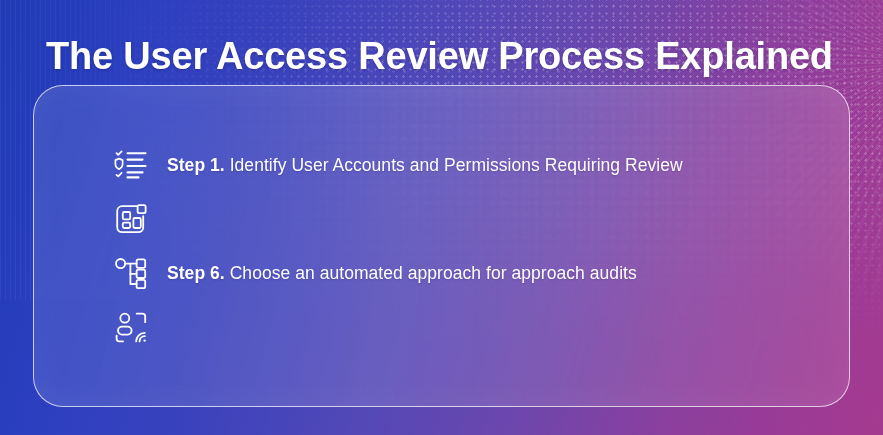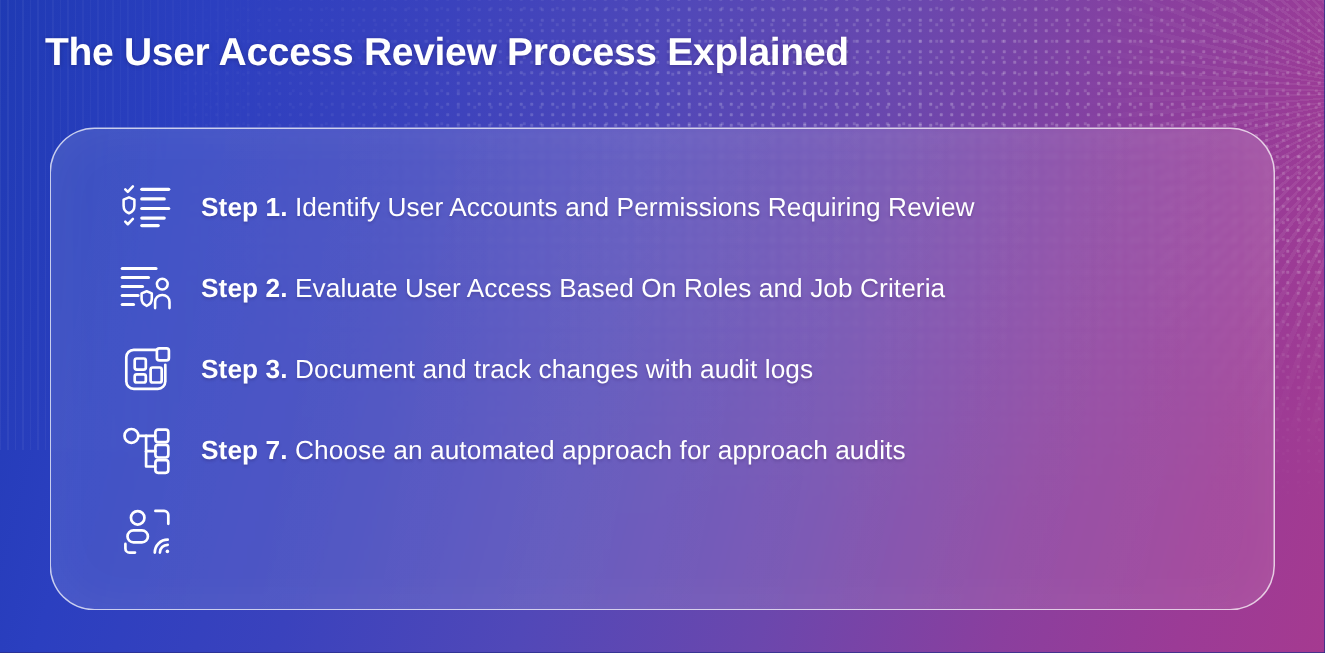--- a/index.html
+++ b/index.html
@@ -72,22 +72,22 @@
       rgba(255,255,255,0.055) 0px, rgba(255,255,255,0.055) 1px,
       rgba(255,255,255,0) 1px, rgba(255,255,255,0) 5px);
     -webkit-mask-image: linear-gradient(to right, rgba(0,0,0,0.9), rgba(0,0,0,0) 100%);
     mask-image: linear-gradient(to right, rgba(0,0,0,0.9), rgba(0,0,0,0) 100%);
   }
 
   .title {
     position: absolute;
     left: 30px;
     top: 19px;
-    margin: 0;
-    font-size: 26px;
+    margin: 16px;
+    font-size: 38px;
     font-weight: bold;
     color: #ffffff;
     letter-spacing: -0.2px;
     white-space: nowrap;
     text-shadow: 0 1px 3px rgba(20,10,60,0.30);
   }
 
   .card {
     position: absolute;
     left: 33px;
@@ -107,20 +107,21 @@
     flex-direction: column;
     justify-content: center;
     padding: 6px 0 6px 0;
   }
 
   .step-row {
     display: flex;
     align-items: center;
     height: 54px;
     padding-left: 42px;
+    margin-left: 33px;
   }
 
   .step-icon {
     width: 44px;
     height: 40px;
     flex: 0 0 44px;
     display: flex;
     align-items: center;
     justify-content: center;
     margin-right: 14px;
@@ -166,69 +167,47 @@
           <line x1="13.5" y1="23.4" x2="28.5" y2="23.4" stroke-width="2.1"></line>
           <line x1="13.5" y1="28.4" x2="24.5" y2="28.4" stroke-width="2.1"></line>
         </svg>
       </span>
       <span class="step-text">
         <span class="step-label">Step 1.</span>
         <span class="step-desc">Identify User Accounts and Permissions Requiring Review</span>
       </span>
     </div>
 
-    <div class="step-row">
-      <span class="step-icon">
-        <svg width="36" height="32" viewBox="0 0 36 32" fill="none" stroke="#ffffff" stroke-width="1.7" stroke-linecap="round" stroke-linejoin="round">
-          <line x1="1.5" y1="3" x2="24" y2="3" stroke-width="2.1"></line>
-          <line x1="1.5" y1="9" x2="19" y2="9" stroke-width="2.1"></line>
-          <line x1="1.5" y1="15" x2="15" y2="15" stroke-width="2.1"></line>
-          <line x1="1.5" y1="21" x2="12" y2="21" stroke-width="2.1"></line>
-          <line x1="1.5" y1="27" x2="9" y2="27" stroke-width="2.1"></line>
-          <circle cx="28.2" cy="13.4" r="3.6"></circle>
-          <path d="M23.4 29.4 L23.4 25.3 C23.4 22.6 25.5 20.6 28.2 20.6 C30.9 20.6 33 22.6 33 25.3 L33 29.4"></path>
-          <path d="M17.8 18.2 L21.2 19.6 L21.2 23.2 C21.2 25.5 19.6 27.2 17.8 27.9 C16 27.2 14.4 25.5 14.4 23.2 L14.4 19.6 Z"></path>
-        </svg>
-      </span>
-      <span class="step-text">
-        <span class="step-label">Step 2.</span>
-        <span class="step-desc">Evaluate User Access Based On Roles and Job Criteria</span>
-      </span>
-    </div>
 
     <div class="step-row">
       <span class="step-icon">
         <svg width="34" height="33" viewBox="0 0 34 33" fill="none" stroke="#ffffff" stroke-width="1.8" stroke-linecap="round" stroke-linejoin="round">
           <path d="M23.5 3.2 L8.2 3.2 C5.4 3.2 3.2 5.4 3.2 8.2 L3.2 24.2 C3.2 27 5.4 29.2 8.2 29.2 L24.2 29.2 C27 29.2 29.2 27 29.2 24.2 L29.2 13.2"></path>
           <rect x="8.8" y="9" width="7.4" height="7.4" rx="1.4"></rect>
           <rect x="8.8" y="19.6" width="7.4" height="5.4" rx="1.4"></rect>
           <rect x="19.4" y="15" width="7.4" height="10" rx="1.4"></rect>
           <rect x="23.6" y="2.2" width="8" height="8" rx="1.6"></rect>
         </svg>
-      </span>
-      <span class="step-text">
-        <span class="step-label">Step 3.</span>
-        <span class="step-desc">Document and track changes with audit logs</span>
       </span>
     </div>
 
     <div class="step-row">
       <span class="step-icon">
         <svg width="34" height="33" viewBox="0 0 34 33" fill="none" stroke="#ffffff" stroke-width="1.8" stroke-linecap="round" stroke-linejoin="round">
           <circle cx="6.6" cy="6.6" r="4.6"></circle>
           <rect x="22.6" y="2.4" width="8.6" height="8.4" rx="1.8"></rect>
           <rect x="22.6" y="12.6" width="8.6" height="8.4" rx="1.8"></rect>
           <rect x="22.6" y="22.8" width="8.6" height="8.4" rx="1.8"></rect>
           <path d="M11.2 6.6 L22.6 6.6"></path>
           <path d="M16.4 6.6 L16.4 27 L22.6 27"></path>
           <path d="M16.4 16.8 L22.6 16.8"></path>
         </svg>
       </span>
       <span class="step-text">
-        <span class="step-label">Step 7.</span>
+        <span class="step-label">Step 6.</span>
         <span class="step-desc">Choose an automated approach for approach audits</span>
       </span>
     </div>
 
     <div class="step-row">
       <span class="step-icon">
         <svg width="34" height="33" viewBox="0 0 34 33" fill="none" stroke="#ffffff" stroke-width="1.8" stroke-linecap="round" stroke-linejoin="round">
           <circle cx="10.8" cy="7.2" r="4.5"></circle>
           <rect x="4" y="15.6" width="13.6" height="8" rx="4"></rect>
           <path d="M22.6 2.6 L28.4 2.6 C30 2.6 31.2 3.8 31.2 5.4 L31.2 11.2"></path>

